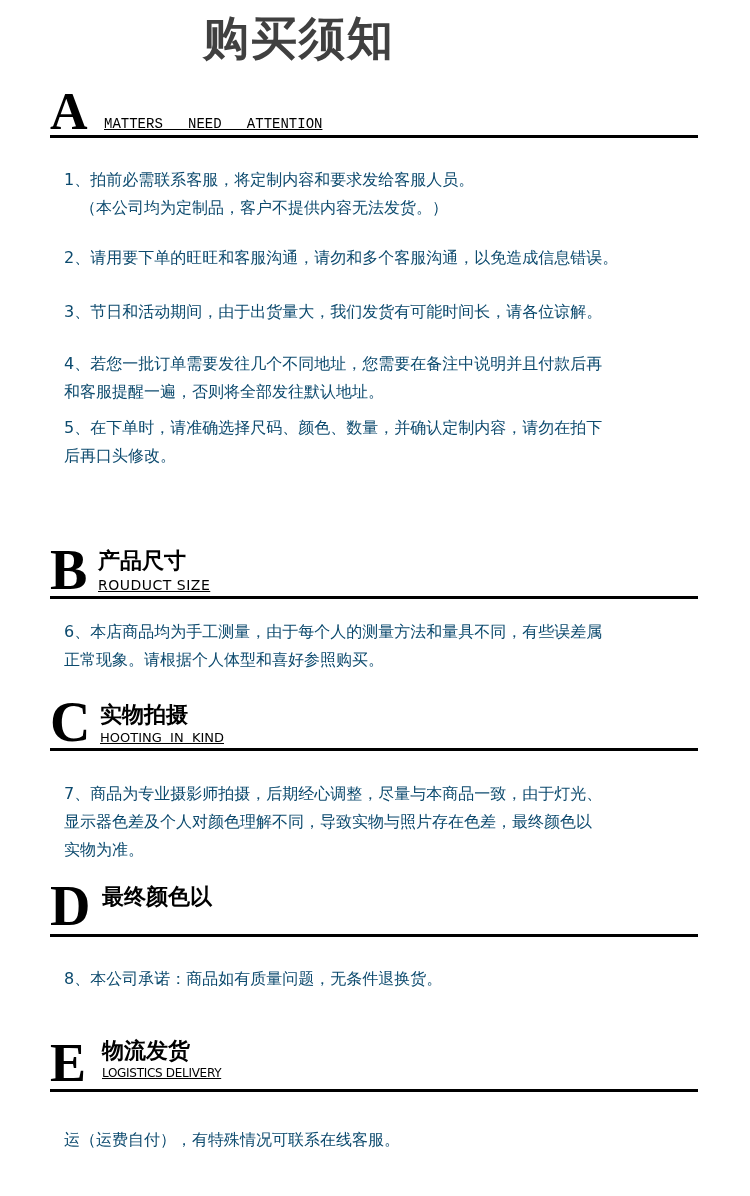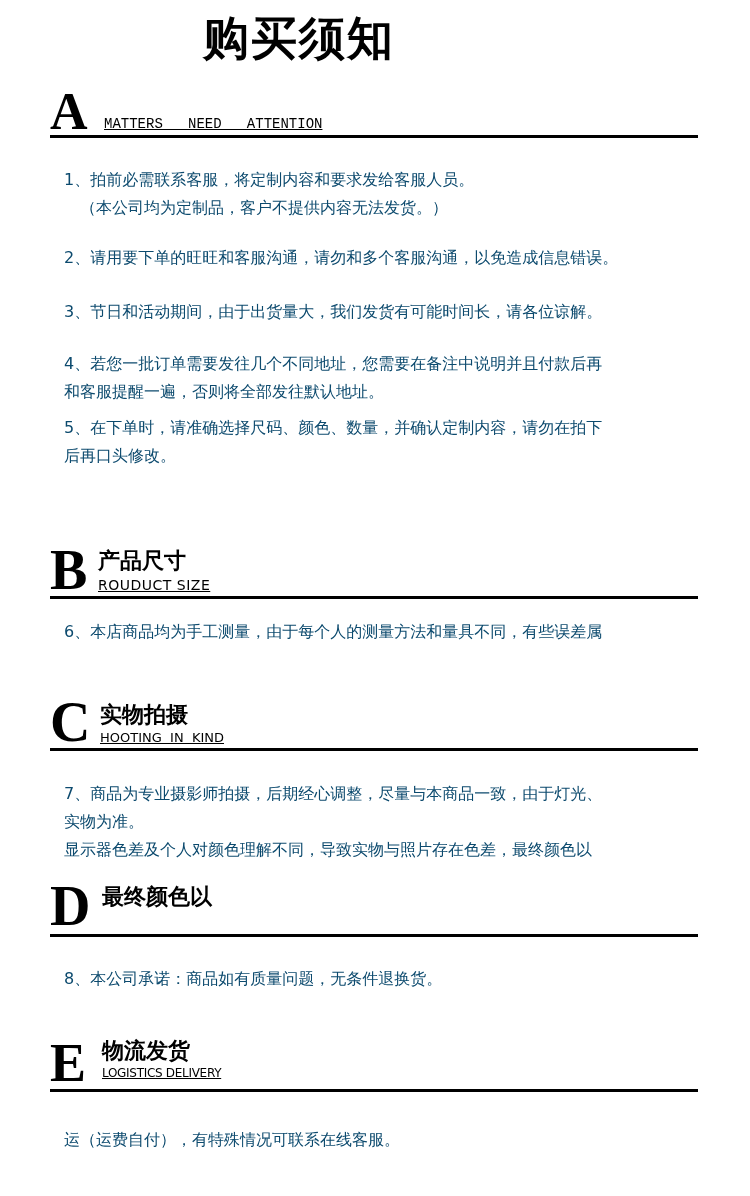--- a/index.html
+++ b/index.html
@@ -1,19 +1,19 @@
 <!DOCTYPE html>
 <html><head>
 <meta charset="utf-8">
 <style>
   html, body { margin:0; padding:0; background:#ffffff; }
   body { width:750px; height:1196px; position:relative; overflow:hidden;
          font-family:"DejaVu Sans", "Liberation Sans", sans-serif; color:#111111; }
   .title { position:absolute; left:0; width:598px; top:8px; text-align:center;
-           font-size:46px; font-weight:bold; letter-spacing:2px; color:#000000; }
+           font-size:46px; font-weight:bold; letter-spacing:2px; color:#404040; }
   .sec { position:absolute; left:50px; width:648px; }
   .letter { position:absolute; left:0; font-family:"Liberation Serif","DejaVu Serif",serif;
             font-weight:bold; color:#000; line-height:1; }
   .h-cn { position:absolute; font-weight:bold; color:#000; white-space:nowrap; }
   .h-en { position:absolute; color:#000; white-space:nowrap;text-decoration:underline; }
   .rule { position:absolute; left:0; width:648px; height:3px; background:#000; }
   .para { position:absolute; left:64px; width:640px; font-size:16px; line-height:28px;
           color:#0c4a6e; white-space:nowrap; }
   .para .line { display:block; }
   .indent { padding-left:16px; }
@@ -50,33 +50,34 @@
 
 <div class="sec" style="top:540px;height:62px;">
   <div class="letter" style="top:2px;font-size:56px;">B</div>
   <div class="h-cn" style="left:48px;top:6px;font-size:22px;">产品尺寸</div>
   <div class="h-en" style="left:48px;top:37px;font-size:14px;letter-spacing:0.5px;">ROUDUCT SIZE</div>
   <div class="rule" style="top:56px;"></div>
 </div>
 
 <div class="para" style="top:618px;">
   <span class="line">6、本店商品均为手工测量，由于每个人的测量方法和量具不同，有些误差属</span>
+  <span class="line">正常现象。请根据个人体型和喜好参照购买。</span>
 </div>
 
 <div class="sec" style="top:694px;height:58px;">
   <div class="letter" style="top:0px;font-size:56px;">C</div>
   <div class="h-cn" style="left:50px;top:6px;font-size:22px;">实物拍摄</div>
   <div class="h-en" style="left:50px;top:36px;font-size:13px;white-space:pre;">HOOTING  IN  KIND</div>
   <div class="rule" style="top:54px;"></div>
 </div>
 
 <div class="para" style="top:780px;">
   <span class="line">7、商品为专业摄影师拍摄，后期经心调整，尽量与本商品一致，由于灯光、</span>
+  <span class="line">显示器色差及个人对颜色理解不同，导致实物与照片存在色差，最终颜色以</span>
   <span class="line">实物为准。</span>
-  <span class="line">显示器色差及个人对颜色理解不同，导致实物与照片存在色差，最终颜色以</span>
 </div>
 
 <div class="sec" style="top:876px;height:62px;">
   <div class="letter" style="top:2px;font-size:56px;">D</div>
   <div class="h-cn" style="left:52px;top:6px;font-size:22px;">最终颜色以</div>
   <div class="rule" style="top:58px;"></div>
 </div>
 
 <div class="para" style="top:965px;">
   <span class="line">8、本公司承诺：商品如有质量问题，无条件退换货。</span>

